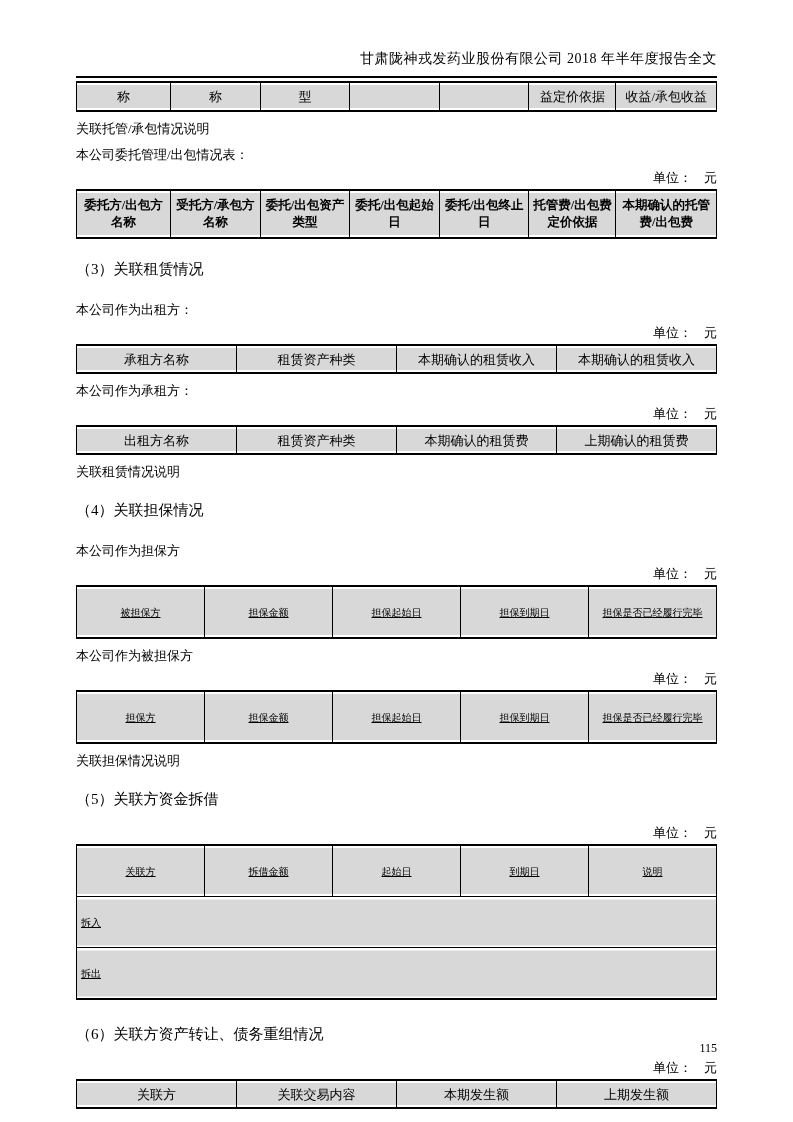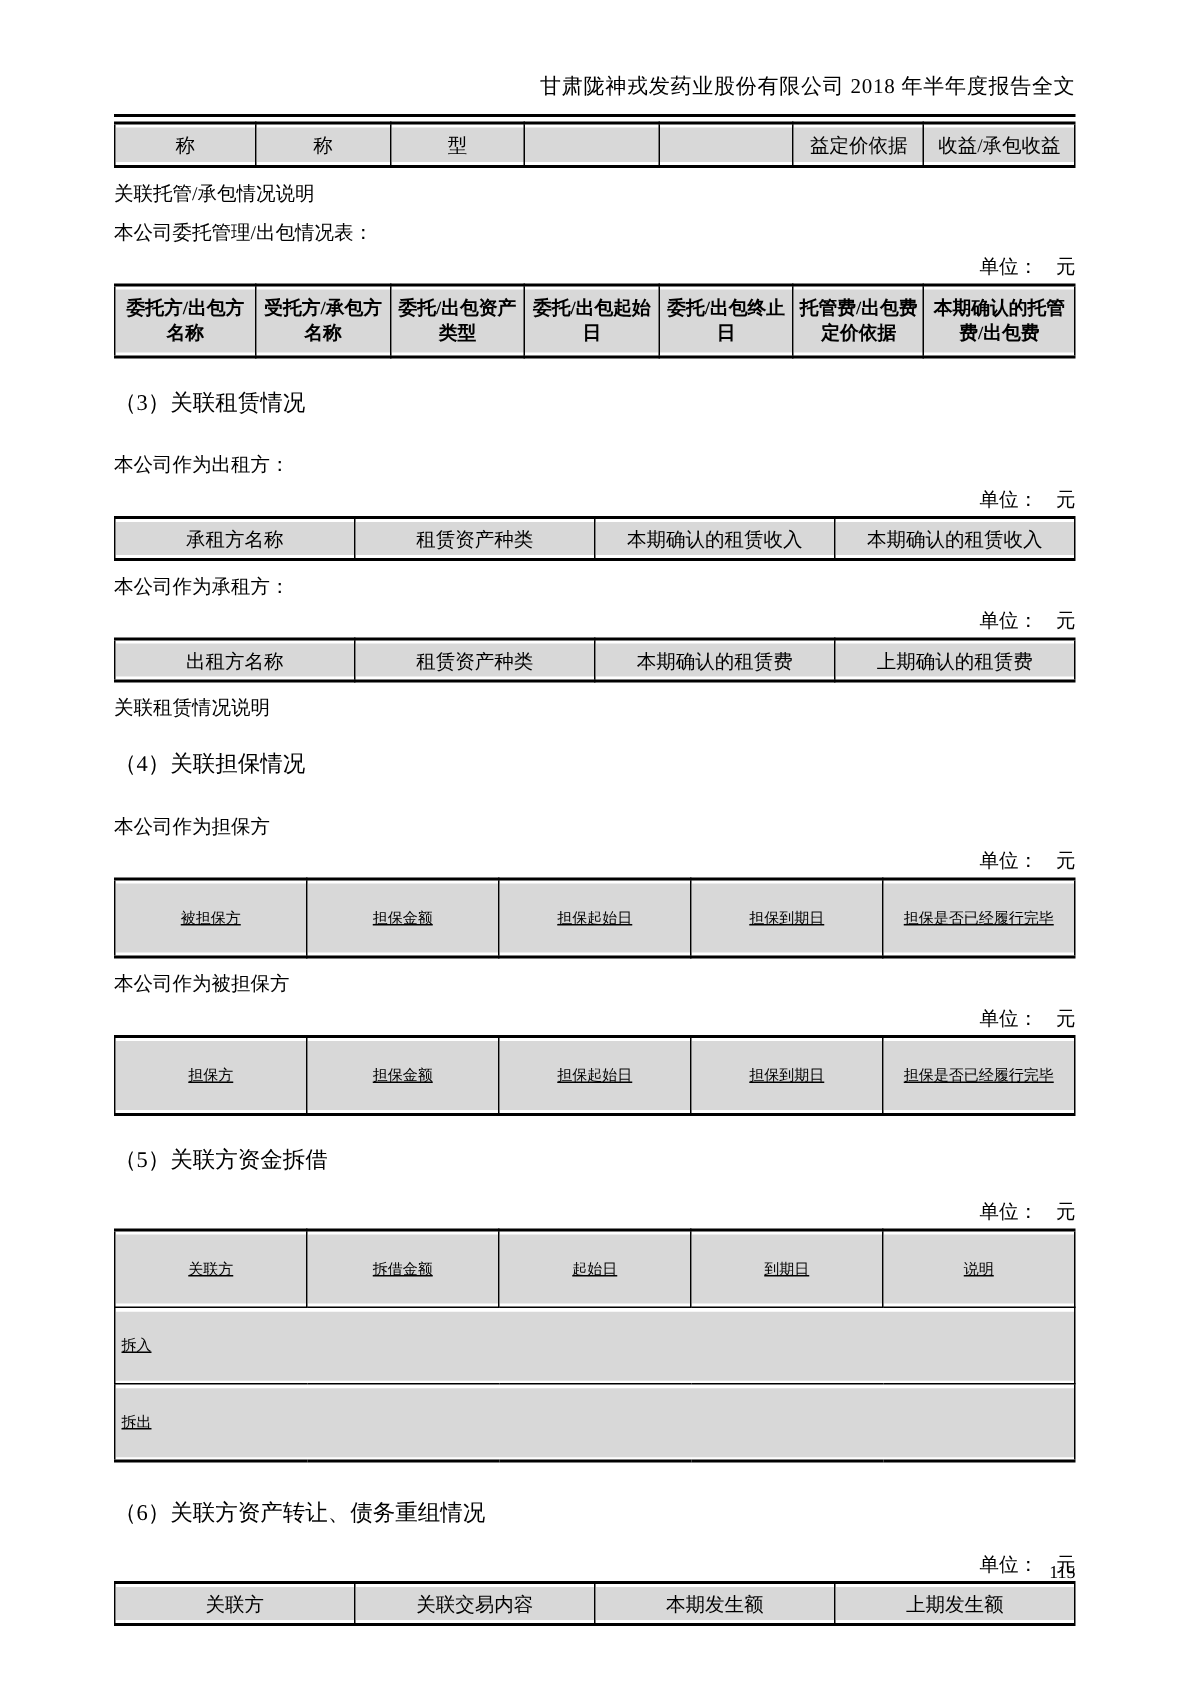--- a/index.html
+++ b/index.html
@@ -243,20 +243,21 @@
         <tr>
             <td>担保方</td>
             <td>担保金额</td>
             <td>担保起始日</td>
             <td>担保到期日</td>
             <td>担保是否已经履行完毕</td>
           </tr>
       </tbody>
     </table>
 
+    <p class="note">关联担保情况说明</p>
 
     <h3 class="section-heading">（5）关联方资金拆借</h3>
 
     <div class="unit-line unit-after-heading">
       <span>单位：</span><span class="unit-value">元</span>
     </div>
 
     <table class="doc-table cols5">
       <colgroup>
           <col style="width:20%">

